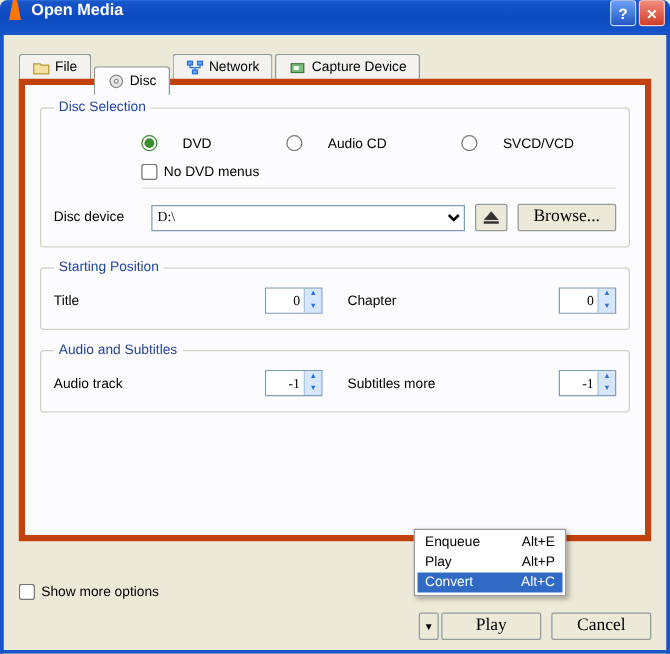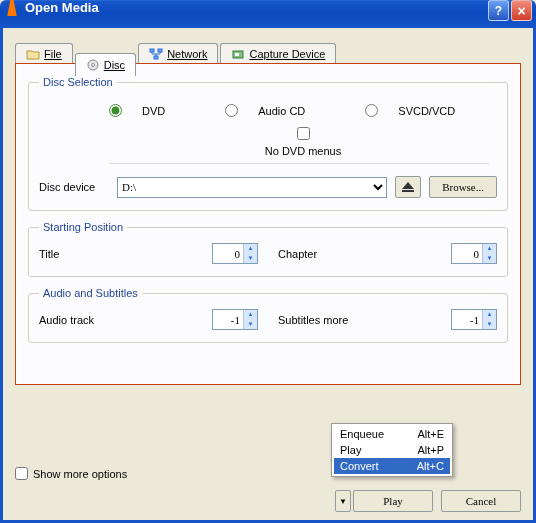--- a/index.html
+++ b/index.html
@@ -58,47 +58,46 @@
   gap: 4px;
   padding: 4px 10px;
   border: 1px solid #919b9c;
   border-bottom: none;
   background: #f3f2ee;
   border-radius: 3px 3px 0 0;
   margin-right: 2px;
   position: relative;
   top: 1px;
   color: #000;
-  text-decoration: underline;
 }
 .tab.active {
   background: #fcfcfe;
   top: 13px;
   padding-top: 5px;
   padding-bottom: 5px;
   z-index: 2;
 }
 .tab .ticon { width: 14px; height: 12px; display: inline-block; }
 .tab-content {
-  border: 1px solid #c2410c;
+  border: 5px solid #c2410c;
   background: #fcfcfe;
   padding: 12px 12px 20px 12px;
   position: relative;
-  height: 322px;
+  height: 370px;
 }
 fieldset {
   border: 1px solid #d0d0c0;
   border-radius: 3px;
   padding: 10px 10px 12px 10px;
   margin-bottom: 10px;
 }
 legend { color: #24459a; padding: 0 4px; }
 .radio-row { display: flex; gap: 60px; padding: 6px 0 8px 70px; align-items: center; }
 .radio-row label { display: flex; align-items: center; gap: 20px; }
-.menucheck-row { padding: 2px 0 6px 70px; display: flex; align-items: center; gap: 5px; flex-direction: column; }
+.menucheck-row { padding: 2px 0 6px 70px; display: flex; align-items: center; gap: 5px; }
 .device-row { display: flex; align-items: center; gap: 8px; margin-top: 12px; }
 .device-row .lbl { width: 70px; }
 select {
   font-family: Tahoma; font-size: 11px;
   height: 21px;
   border: 1px solid #7f9db9;
   background: white;
 }
 .combo-device { flex: 1; }
 .ejectbtn {
@@ -107,21 +106,21 @@
   background: #ece9d8;
   border-radius: 2px;
   display: flex; align-items: center; justify-content: center;
 }
 .btn {
   height: 22px;
   padding: 0 12px;
   border: 1px solid #919b9c;
   background: #ece9d8;
   border-radius: 2px;
-  font-family: Tahoma; font-size: 11px;
+  font-family: Tahoma; font-size: 14px;
 }
 .two-col { display: flex; gap: 20px; }
 .col { flex: 1; display: flex; align-items: center; }
 .col .lbl { flex: 1; }
 .spinner {
   display: flex; align-items: stretch;
   border: 1px solid #7f9db9;
   height: 21px; width: 46px;
 }
 .spinner input {

